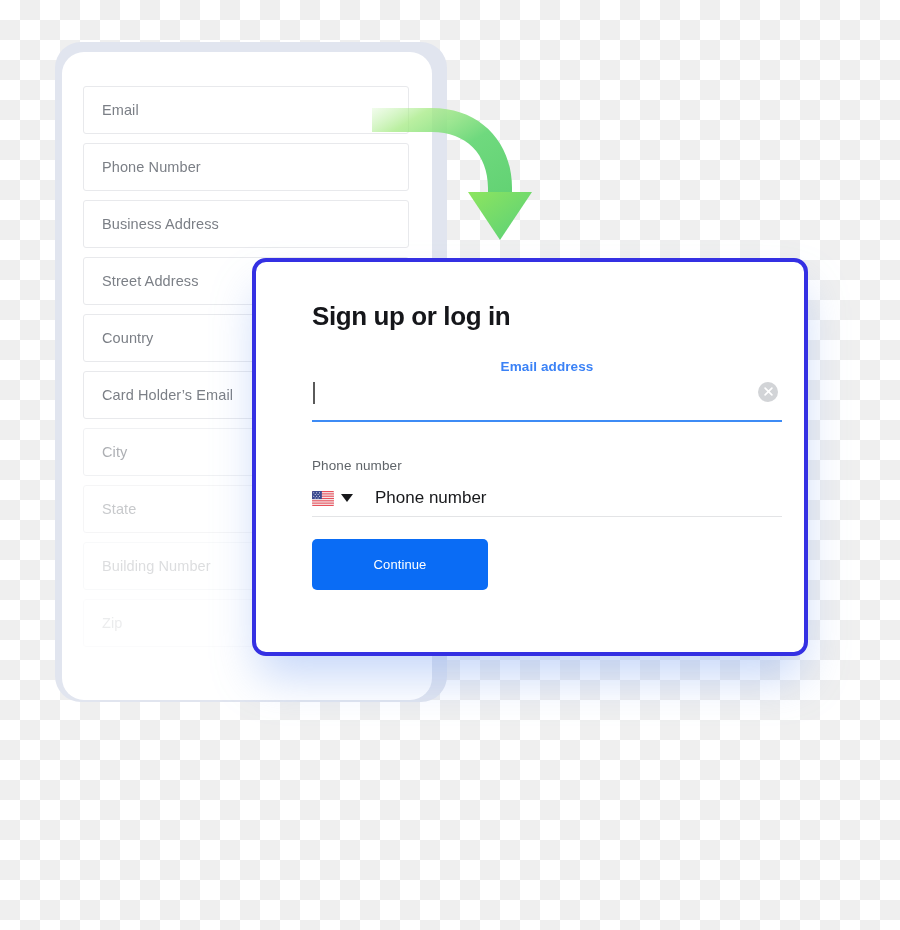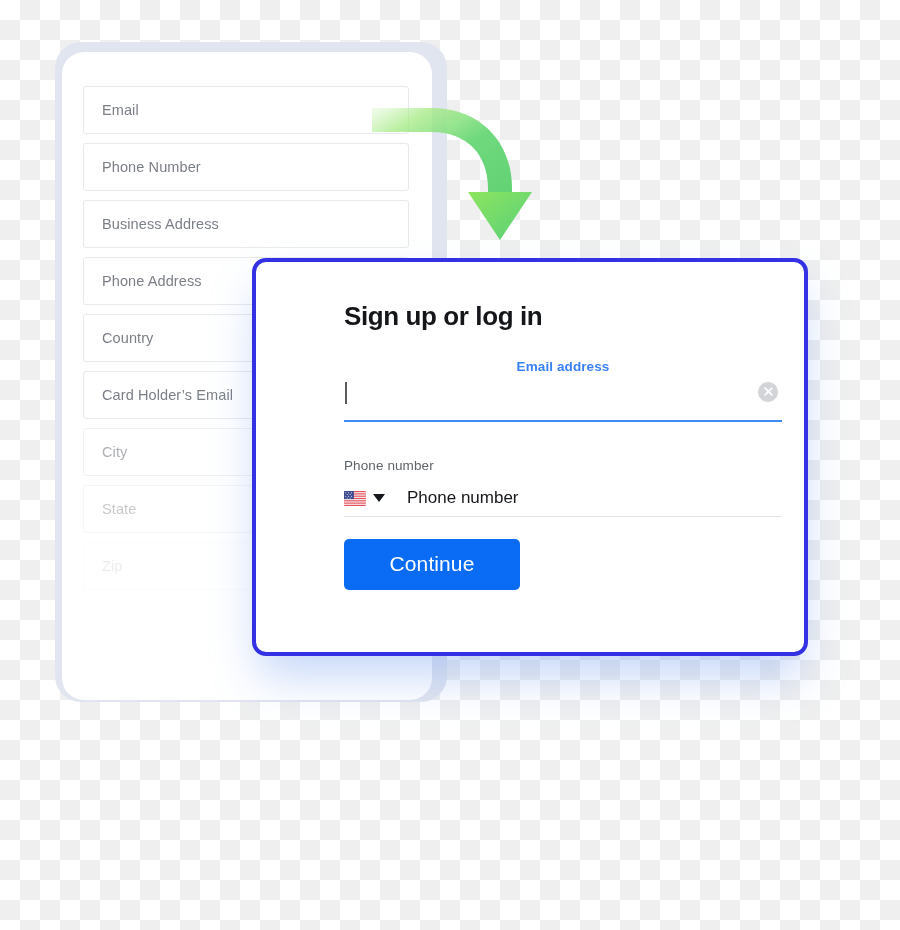--- a/index.html
+++ b/index.html
@@ -107,21 +107,20 @@
     background: #ffffff;
     border: 4px solid #3430e3;
     border-radius: 14px;
     overflow: hidden;
   }
   #signup-inner {
     position: absolute;
     left: 56px;
     top: 40px;
     right: 22px;
-    margin-left: 32px;
   }
   #signup-title {
     font-size: 26px;
     font-weight: bold;
     color: #15161a;
     letter-spacing: -0.4px;
     line-height: 1.1;
   }
   .field-group { margin-top: 28px; }
 
@@ -221,21 +220,21 @@
 
   #continue-button {
     margin-top: 22px;
     width: 176px;
     height: 51px;
     background: #0a6cf5;
     color: #ffffff;
     border: none;
     border-radius: 5px;
     font-family: inherit;
-    font-size: 21px;
+    font-size: 13px;
     cursor: pointer;
     letter-spacing: 0.1px;
   }
 </style>
 </head>
 <body>
 
 <div id="form-stack">
   <div class="form-shadow-plate"></div>
   <div class="form-white-plate"></div>
@@ -244,33 +243,36 @@
     <div class="form-field fade-1">
       <span class="form-field-label">Email</span>
     </div>
     <div class="form-field fade-1">
       <span class="form-field-label">Phone Number</span>
     </div>
     <div class="form-field fade-1">
       <span class="form-field-label">Business Address</span>
     </div>
     <div class="form-field fade-1">
-      <span class="form-field-label">Phone Address</span>
+      <span class="form-field-label">Street Address</span>
     </div>
     <div class="form-field fade-1">
       <span class="form-field-label">Country</span>
     </div>
     <div class="form-field fade-1">
       <span class="form-field-label">Card Holder’s Email</span>
     </div>
     <div class="form-field fade-3">
       <span class="form-field-label">City</span>
     </div>
     <div class="form-field fade-4">
       <span class="form-field-label">State</span>
+    </div>
+    <div class="form-field fade-5">
+      <span class="form-field-label">Building Number</span>
     </div>
     <div class="form-field fade-6">
       <span class="form-field-label">Zip</span>
     </div>
   </div>
 </div>
 
 <svg id="green-arrow" viewBox="0 0 180 160">
   <defs>
     <linearGradient id="greenGrad" x1="0" y1="0" x2="1" y2="1">

